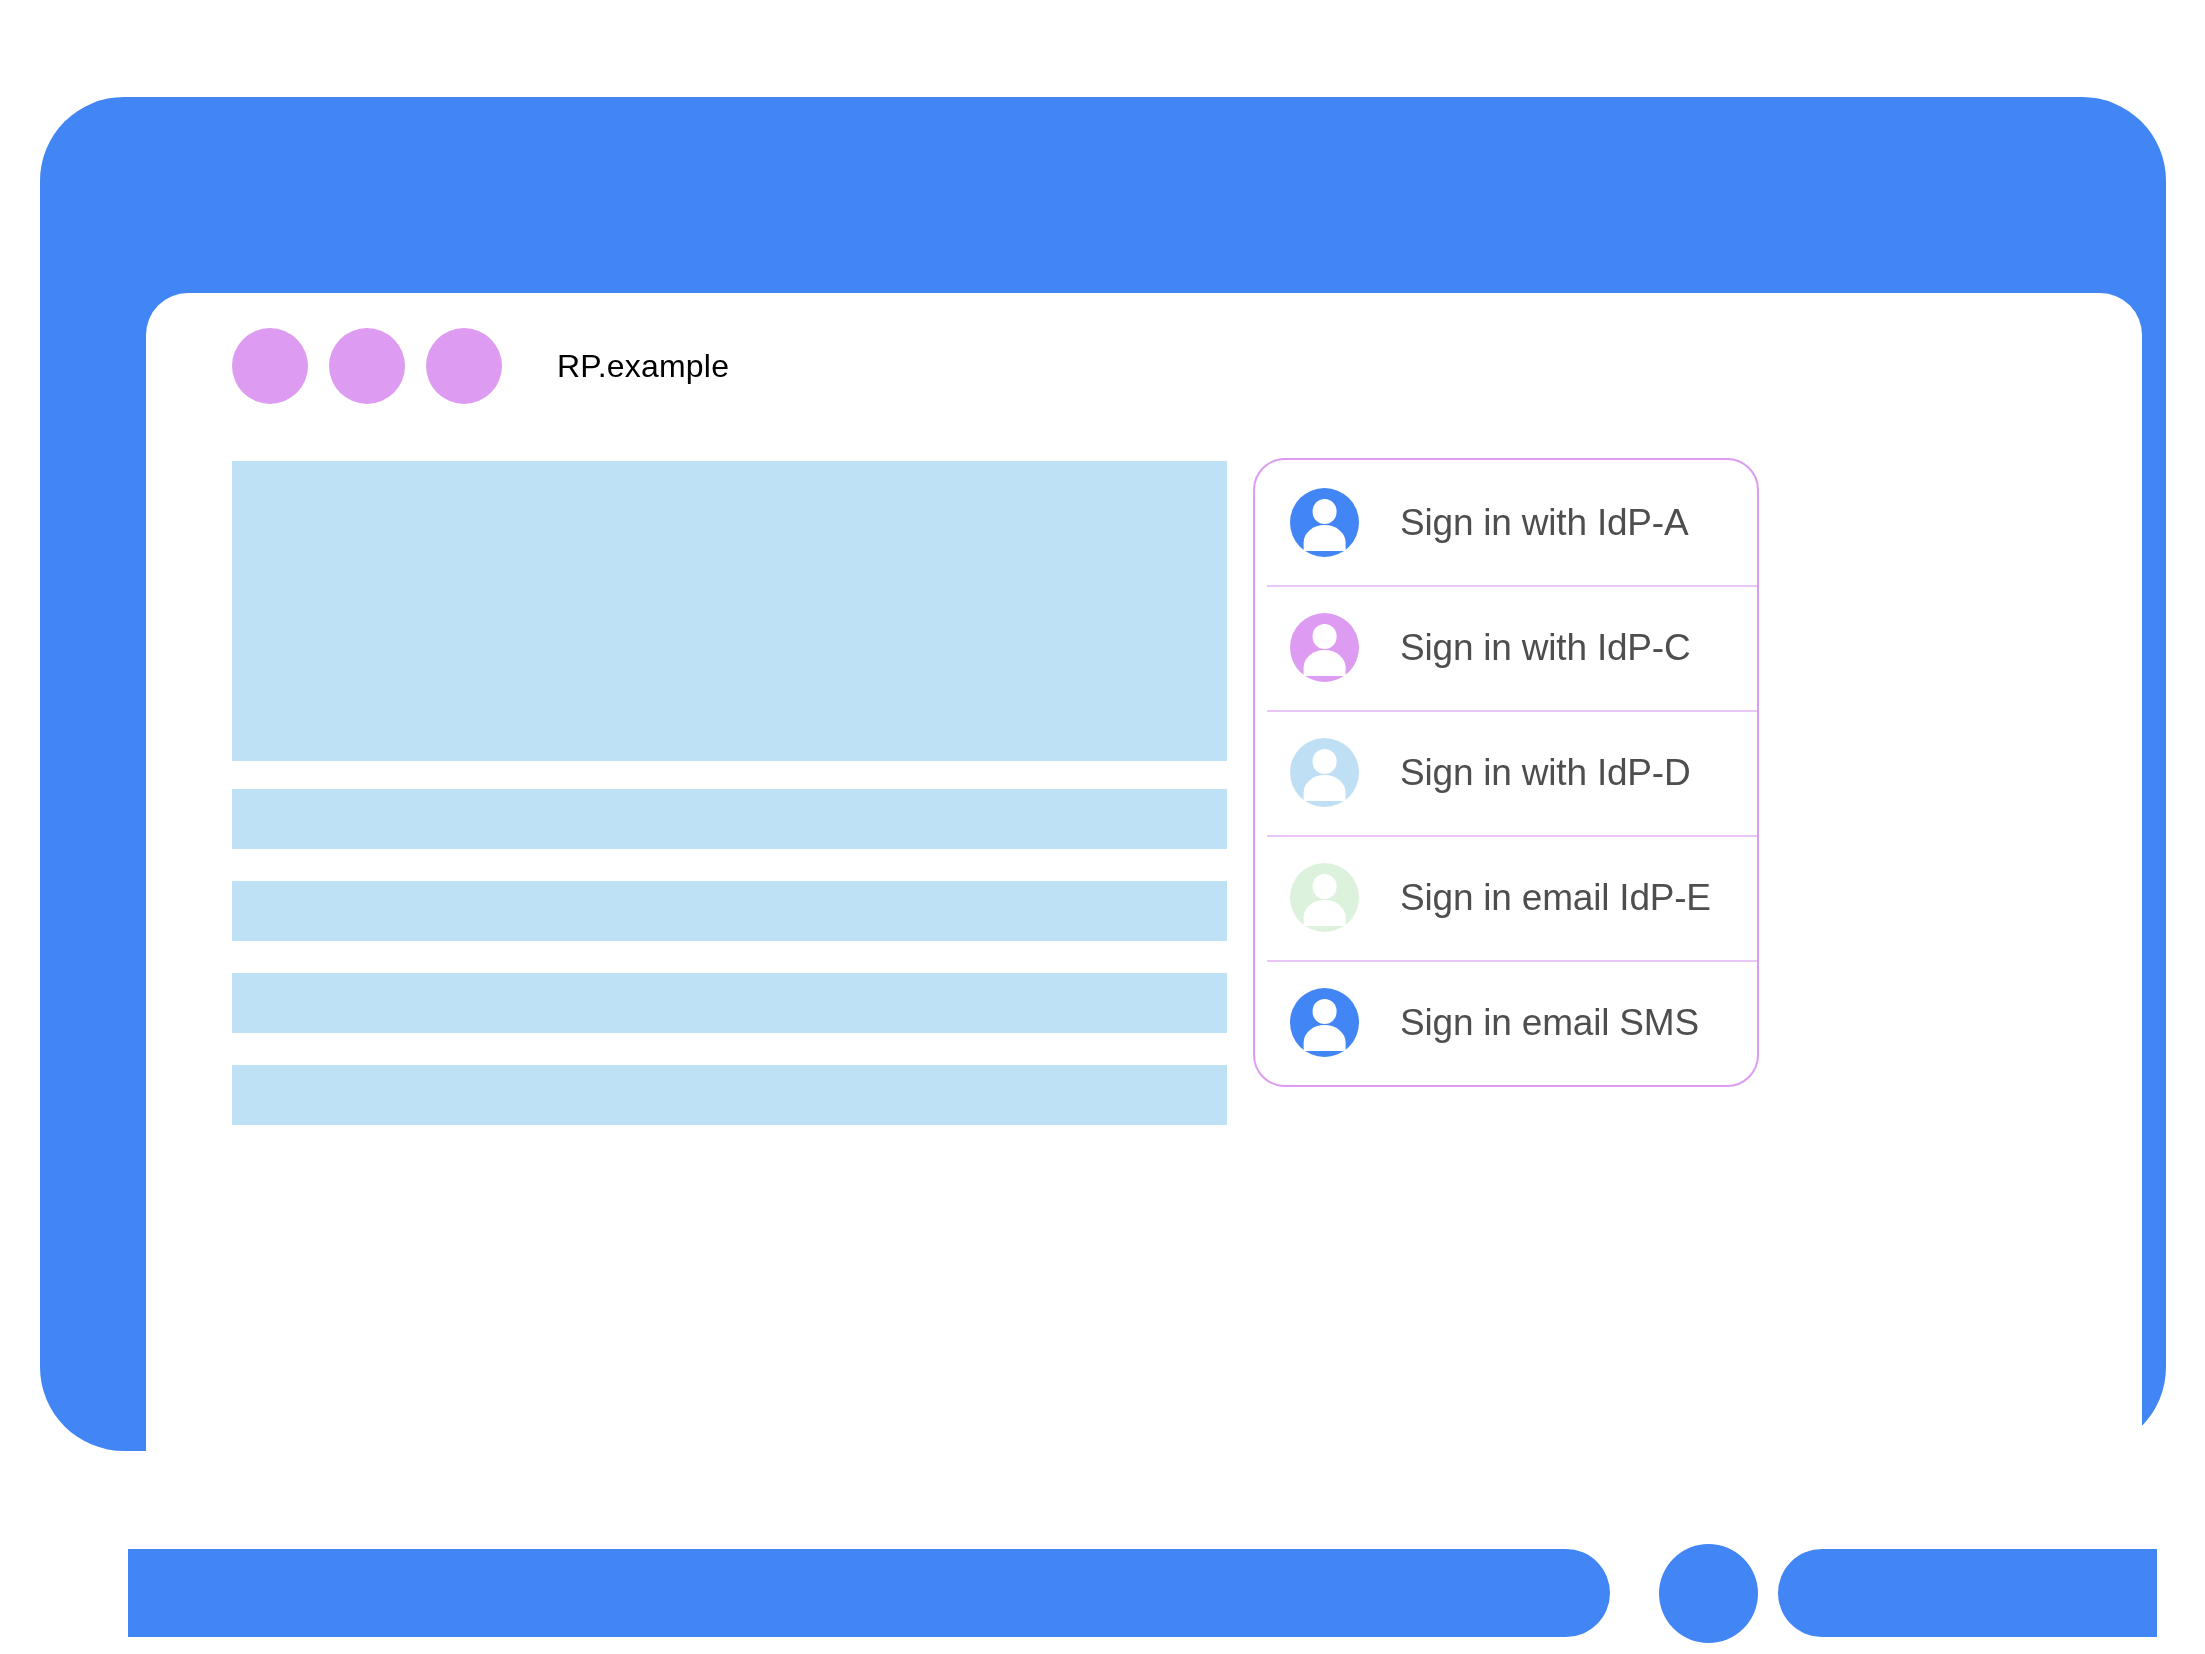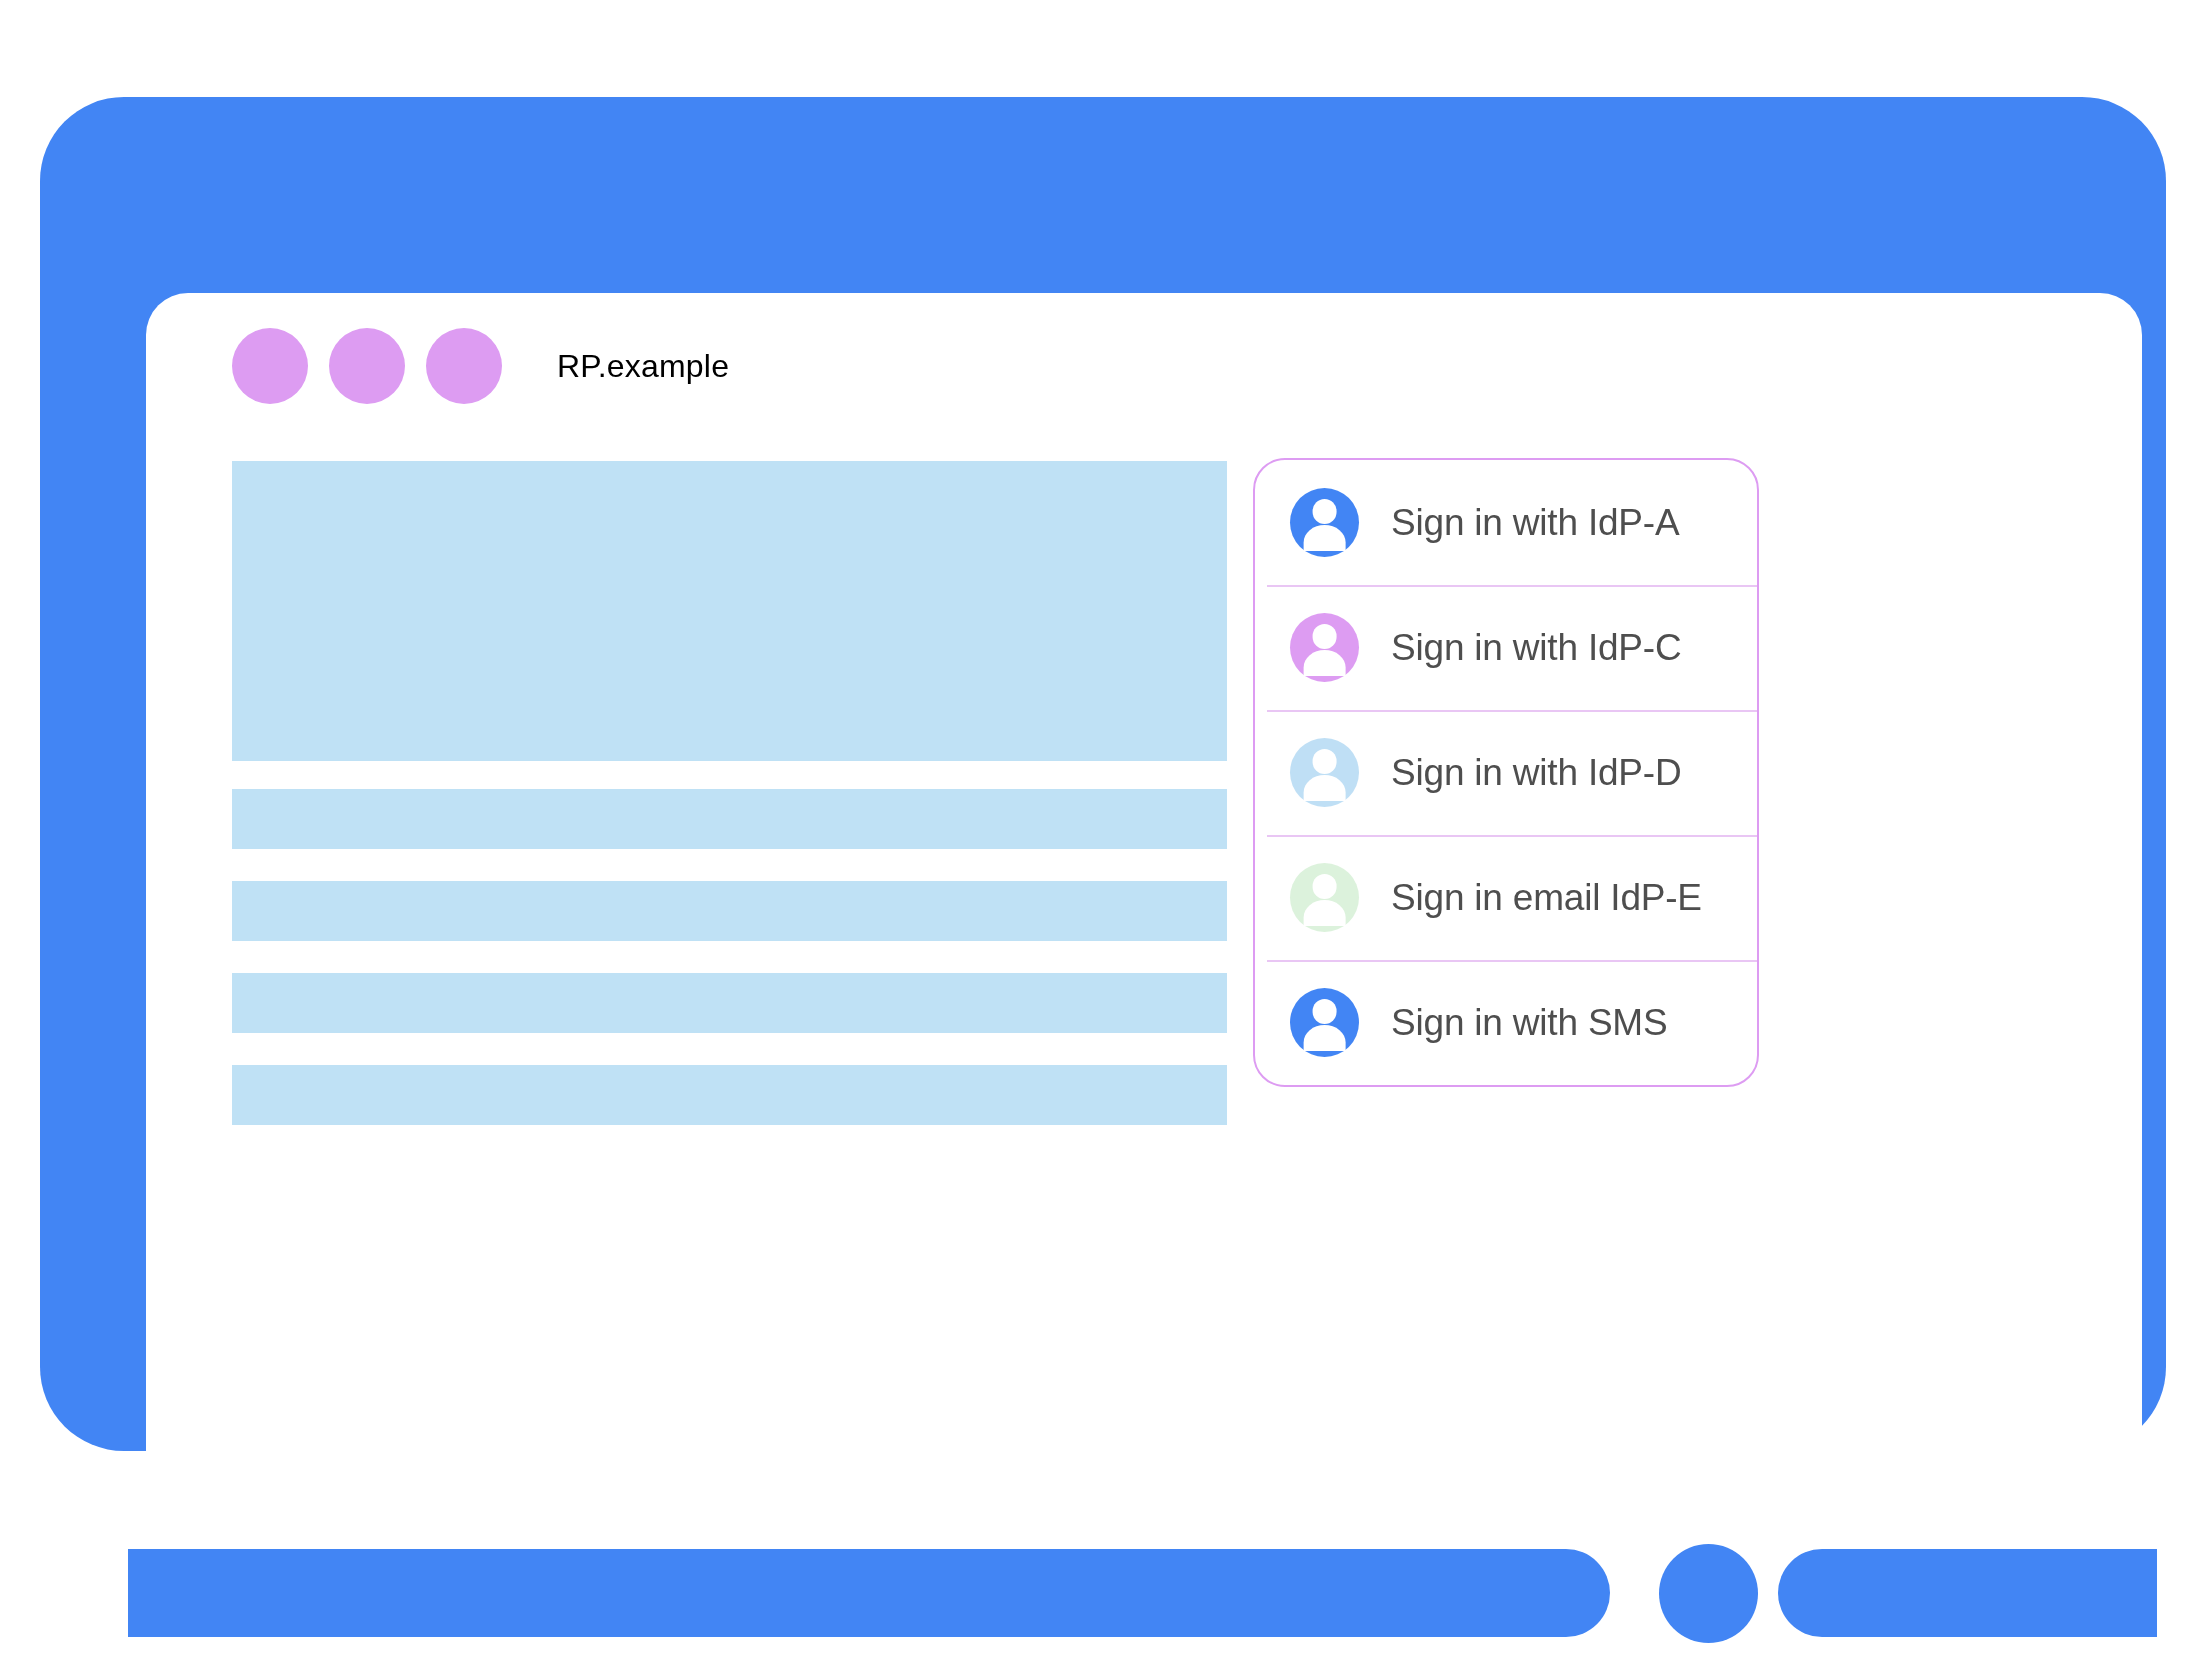--- a/index.html
+++ b/index.html
@@ -163,21 +163,21 @@
     position: absolute;
     left: 50%;
     bottom: 8%;
     transform: translateX(-50%);
     width: 62%;
     height: 38%;
     border-radius: 50% 50% 0 0 / 68% 68% 0 0;
     background: #ffffff;
   }
   .signin-label {
-    margin-left: 32px;
+    margin-left: 41px;
     font-size: 37px;
     color: #4e4e4e;
     white-space: nowrap;
     letter-spacing: -0.2px;
   }
 </style>
 </head>
 <body>
 
 <div id="device-frame">
@@ -235,21 +235,21 @@
         </div>
         <div class="signin-label">Sign in email IdP-E</div>
       </div>
 
 
       <div class="signin-row">
         <div class="avatar" style="background:#4285f4">
           <div class="head"></div>
             <div class="body"></div>
         </div>
-        <div class="signin-label">Sign in with SMS</div>
+        <div class="signin-label">Sign in email SMS</div>
       </div>
 
     </div>
 
   </div>
 
   <div id="bezel-left"></div>
   <div id="bezel-right"></div>
   <div id="home-button"></div>
 

